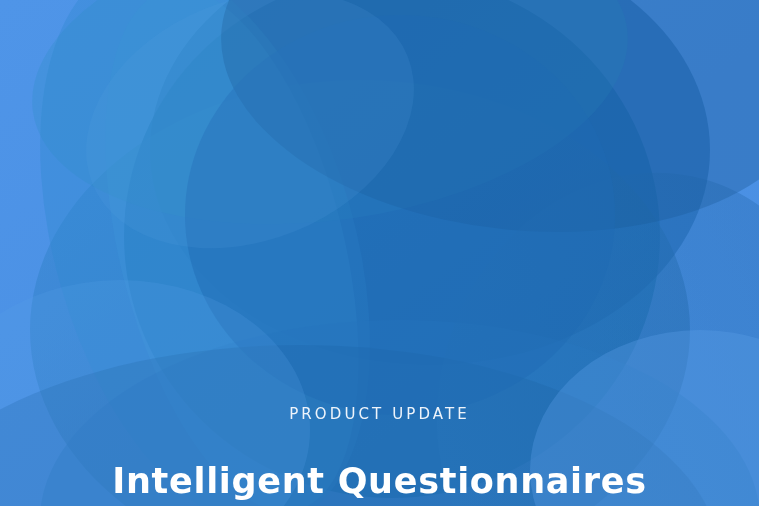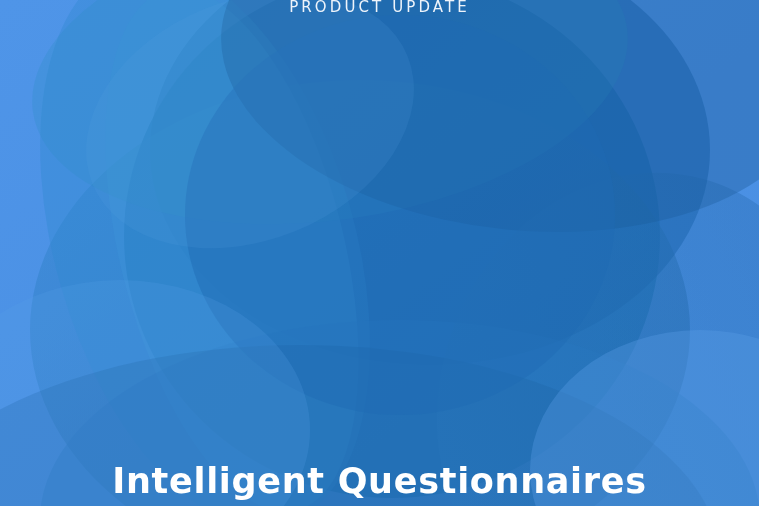--- a/index.html
+++ b/index.html
@@ -25,21 +25,21 @@
   }
   #content {
     position: absolute;
     top: 0;
     left: 0;
     width: 759px;
     height: 506px;
     display: flex;
     flex-direction: column;
     align-items: center;
-    justify-content: space-between;
+    justify-content: flex-end;
     text-align: center;
   }
   #eyebrow {
     color: #eef4fb;
     font-size: 15px;
     font-weight: 400;
     letter-spacing: 3.1px;
     line-height: 1;
     margin: 0 0 34px 0;
     text-transform: uppercase;

